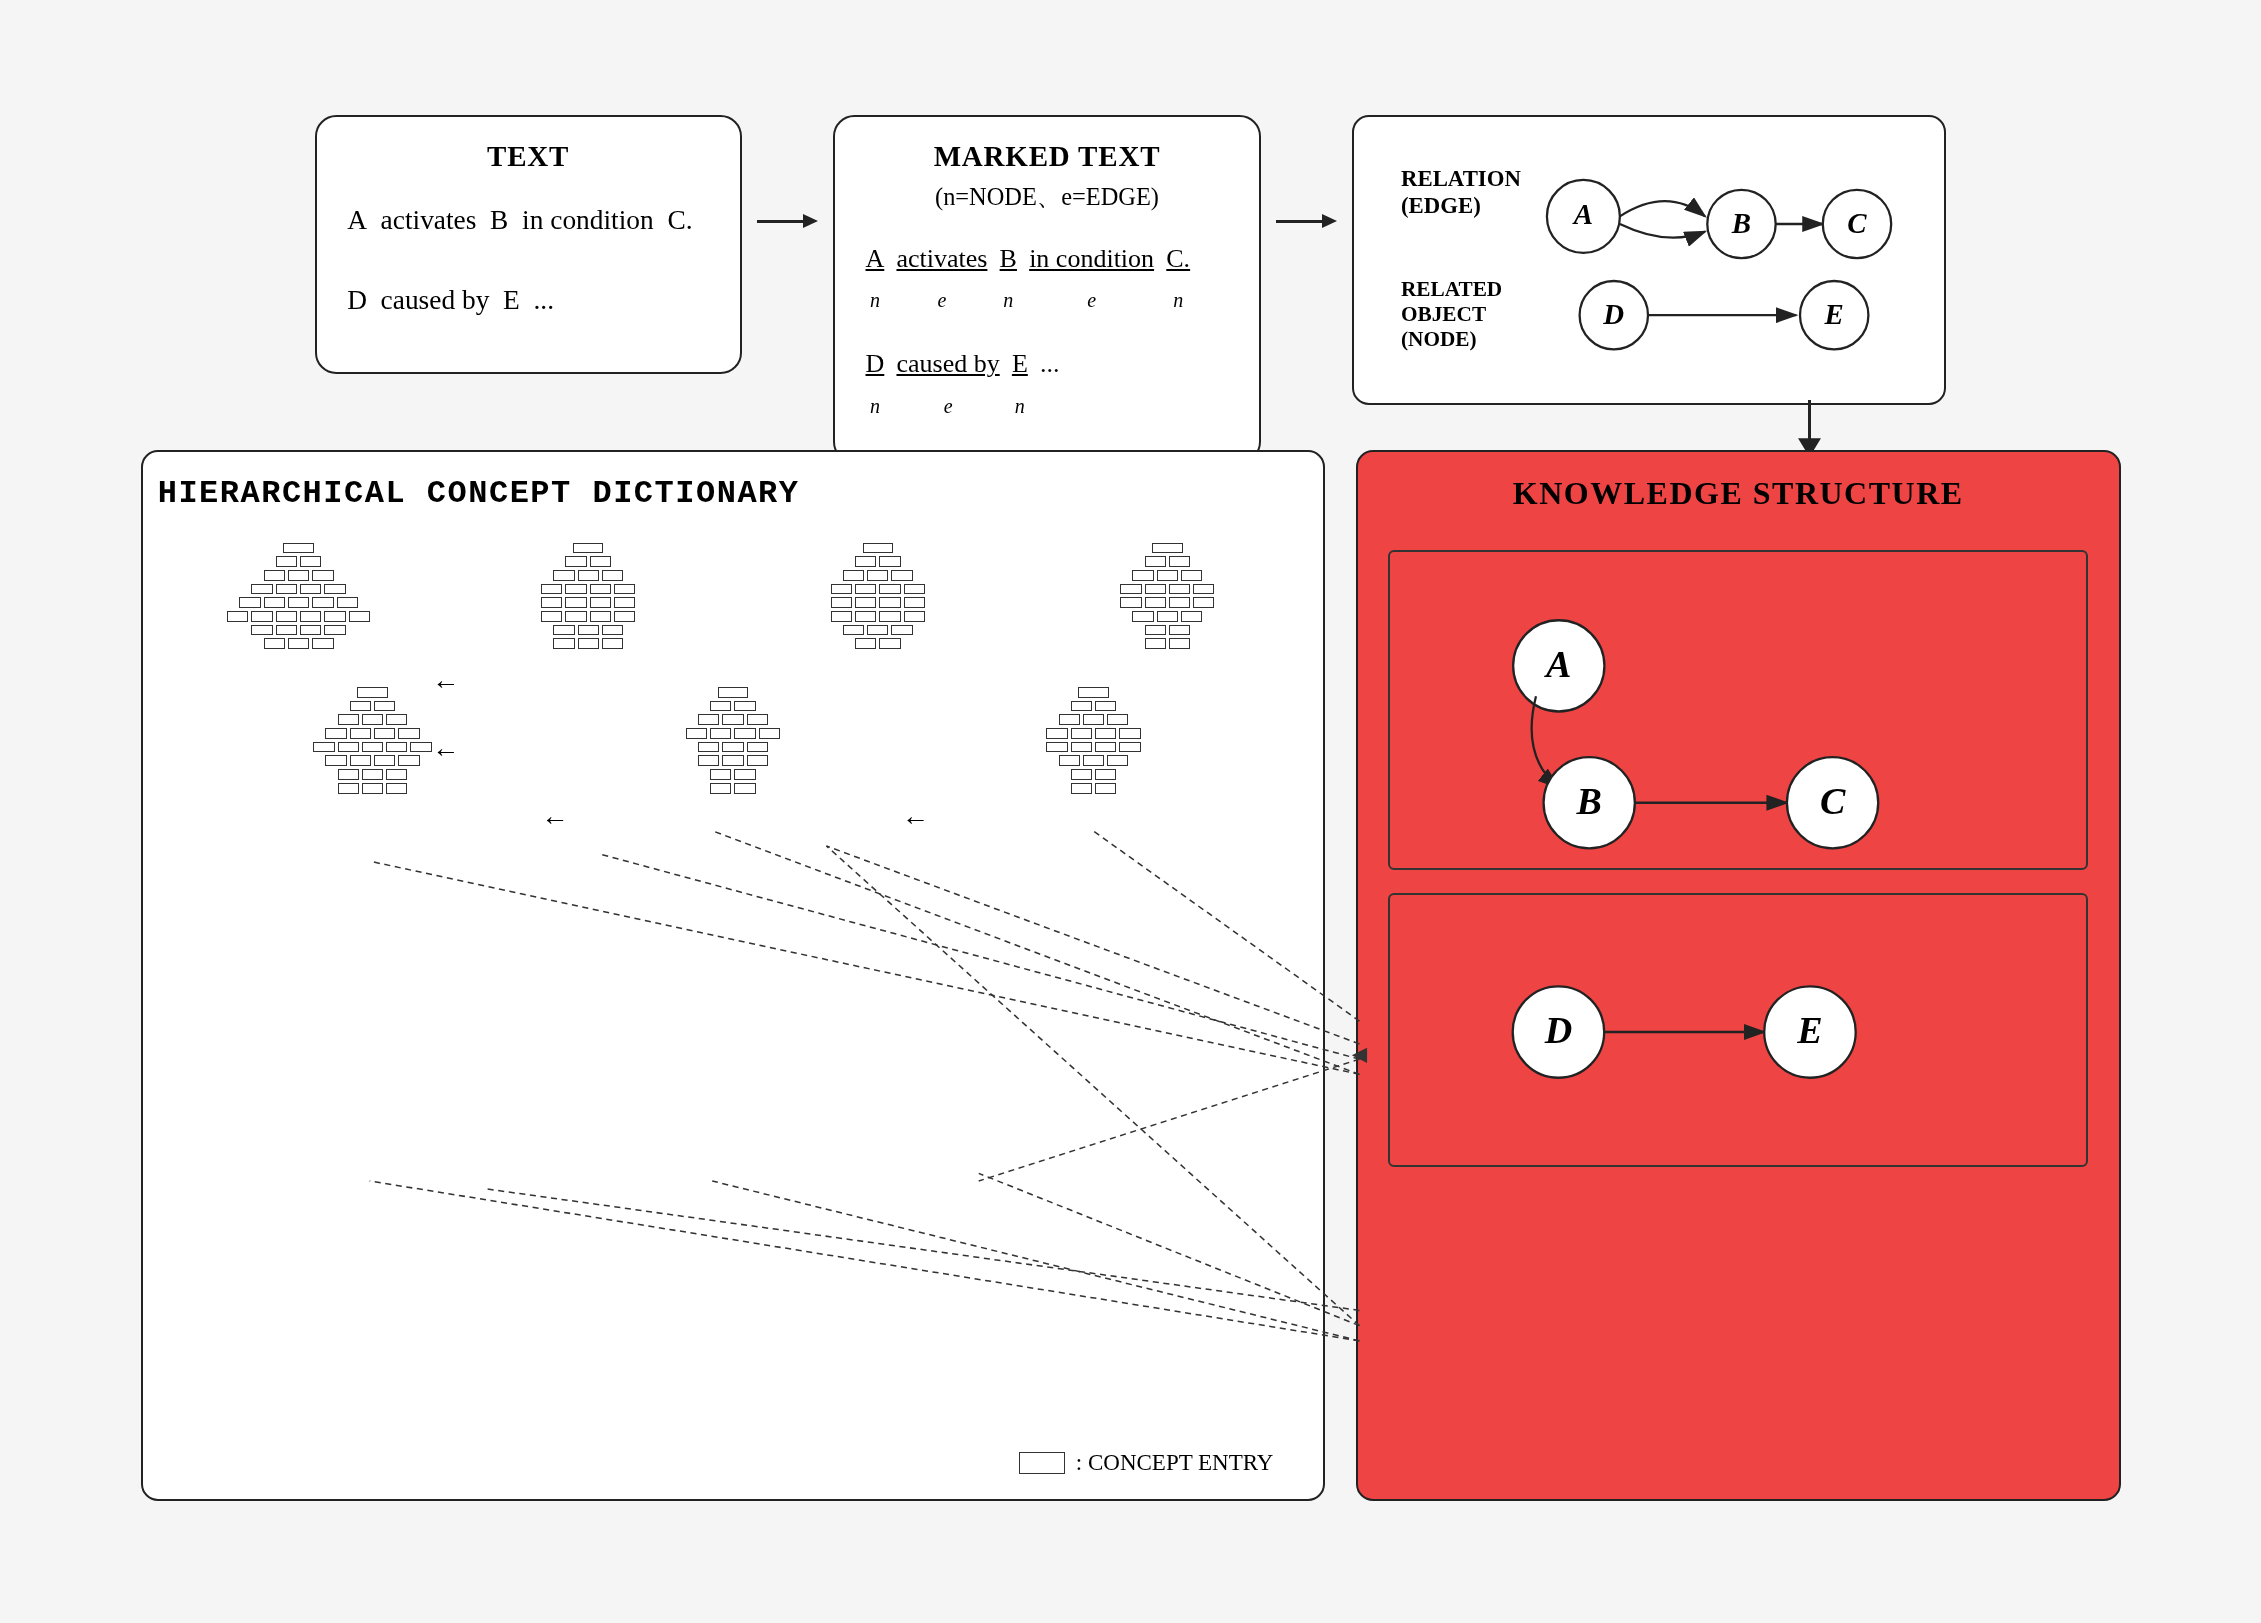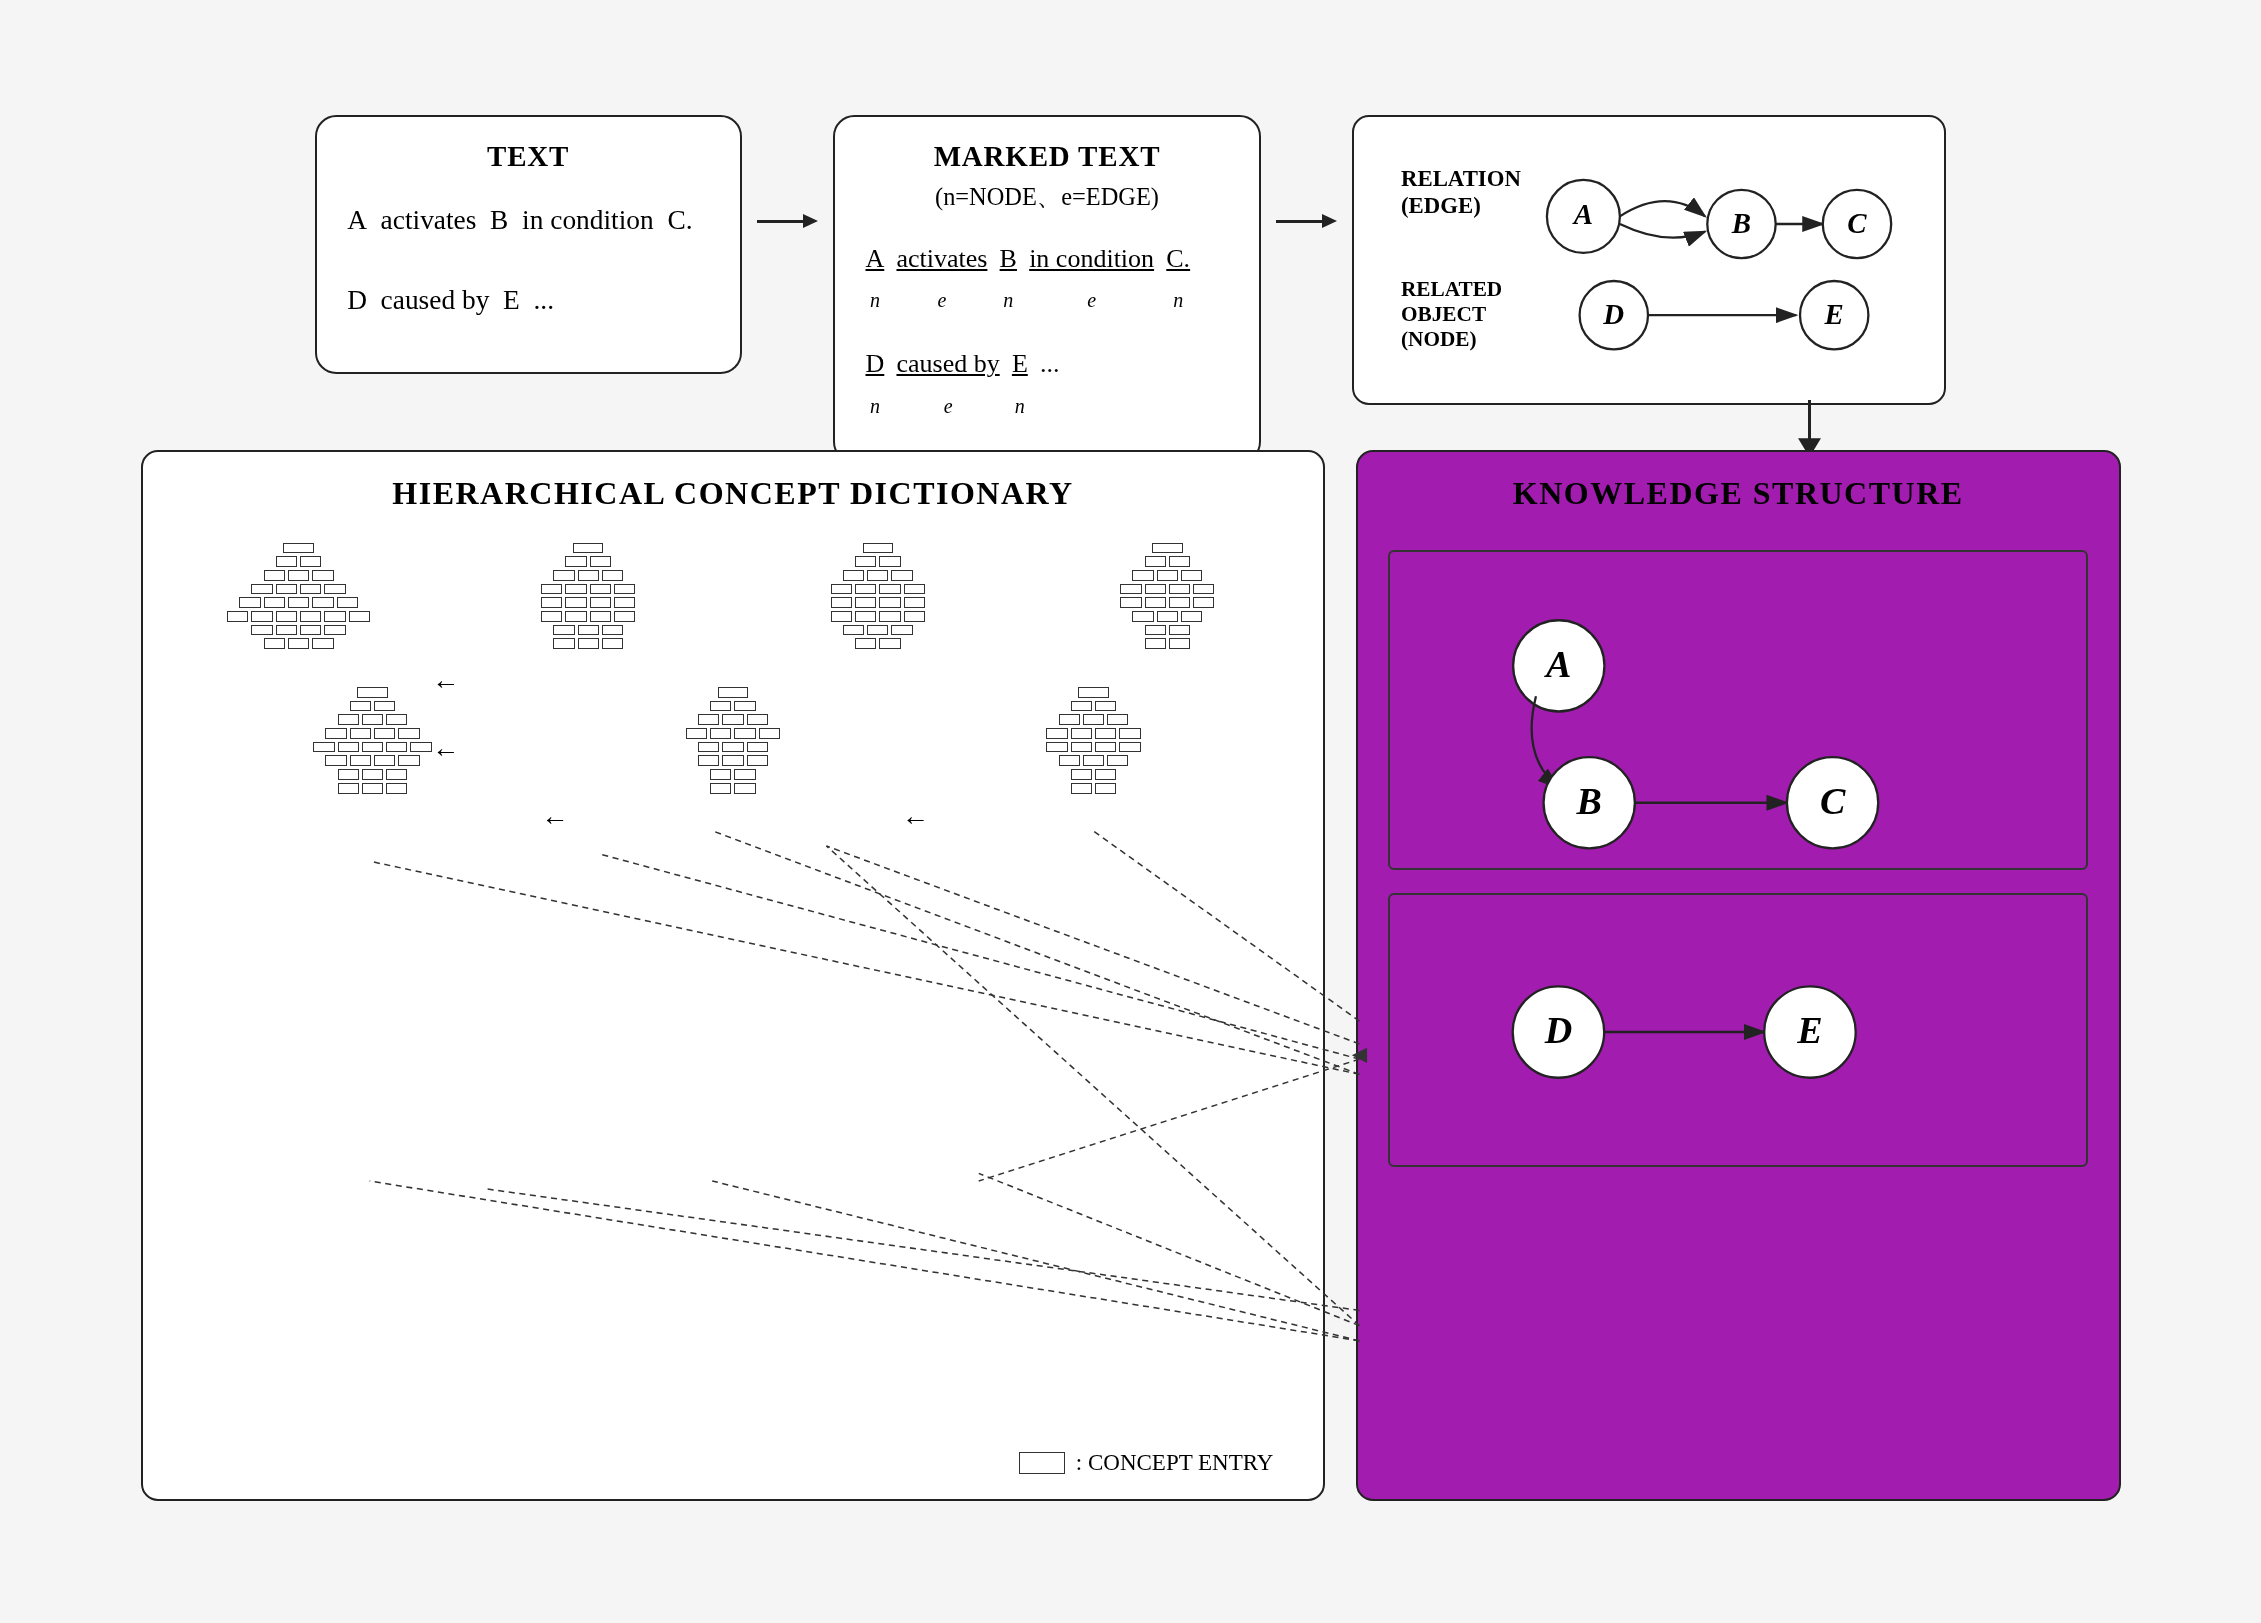--- a/index.html
+++ b/index.html
@@ -143,21 +143,21 @@
       border-radius: 17px;
       background: #fff;
       padding: 23px 15.2px;
       position: relative;
     }
     .ks-box {
       width: 776px;
       min-height: 1051px;
       border: 2.3px solid #222;
       border-radius: 17px;
-      background: #a21caf;
+      background: #ef4444;
       padding: 23px 15.2px;
       position: relative;
     }
     
     .tree-grid {
       display: grid;
       grid-template-columns: repeat(4, 1fr);
       gap: 23px;
       margin-top: 30.5px;
       padding: 0 7.6px;
@@ -215,22 +215,23 @@
       border: 1.5px solid #333;
       background: #fff;
     }
     .legend-text {
       font-size: 23px;
     }
     
     .hcd-title {
       font-size: 32px;
       font-weight: bold;
-      text-align: center;
+      text-align: left;
       letter-spacing: 1.5px;
+      font-family: Liberation Mono, monospace;
     }
     .ks-title {
       font-size: 32px;
       font-weight: bold;
       text-align: center;
       letter-spacing: 1.5px;
     }
   </style>
 </head>
 <body>

